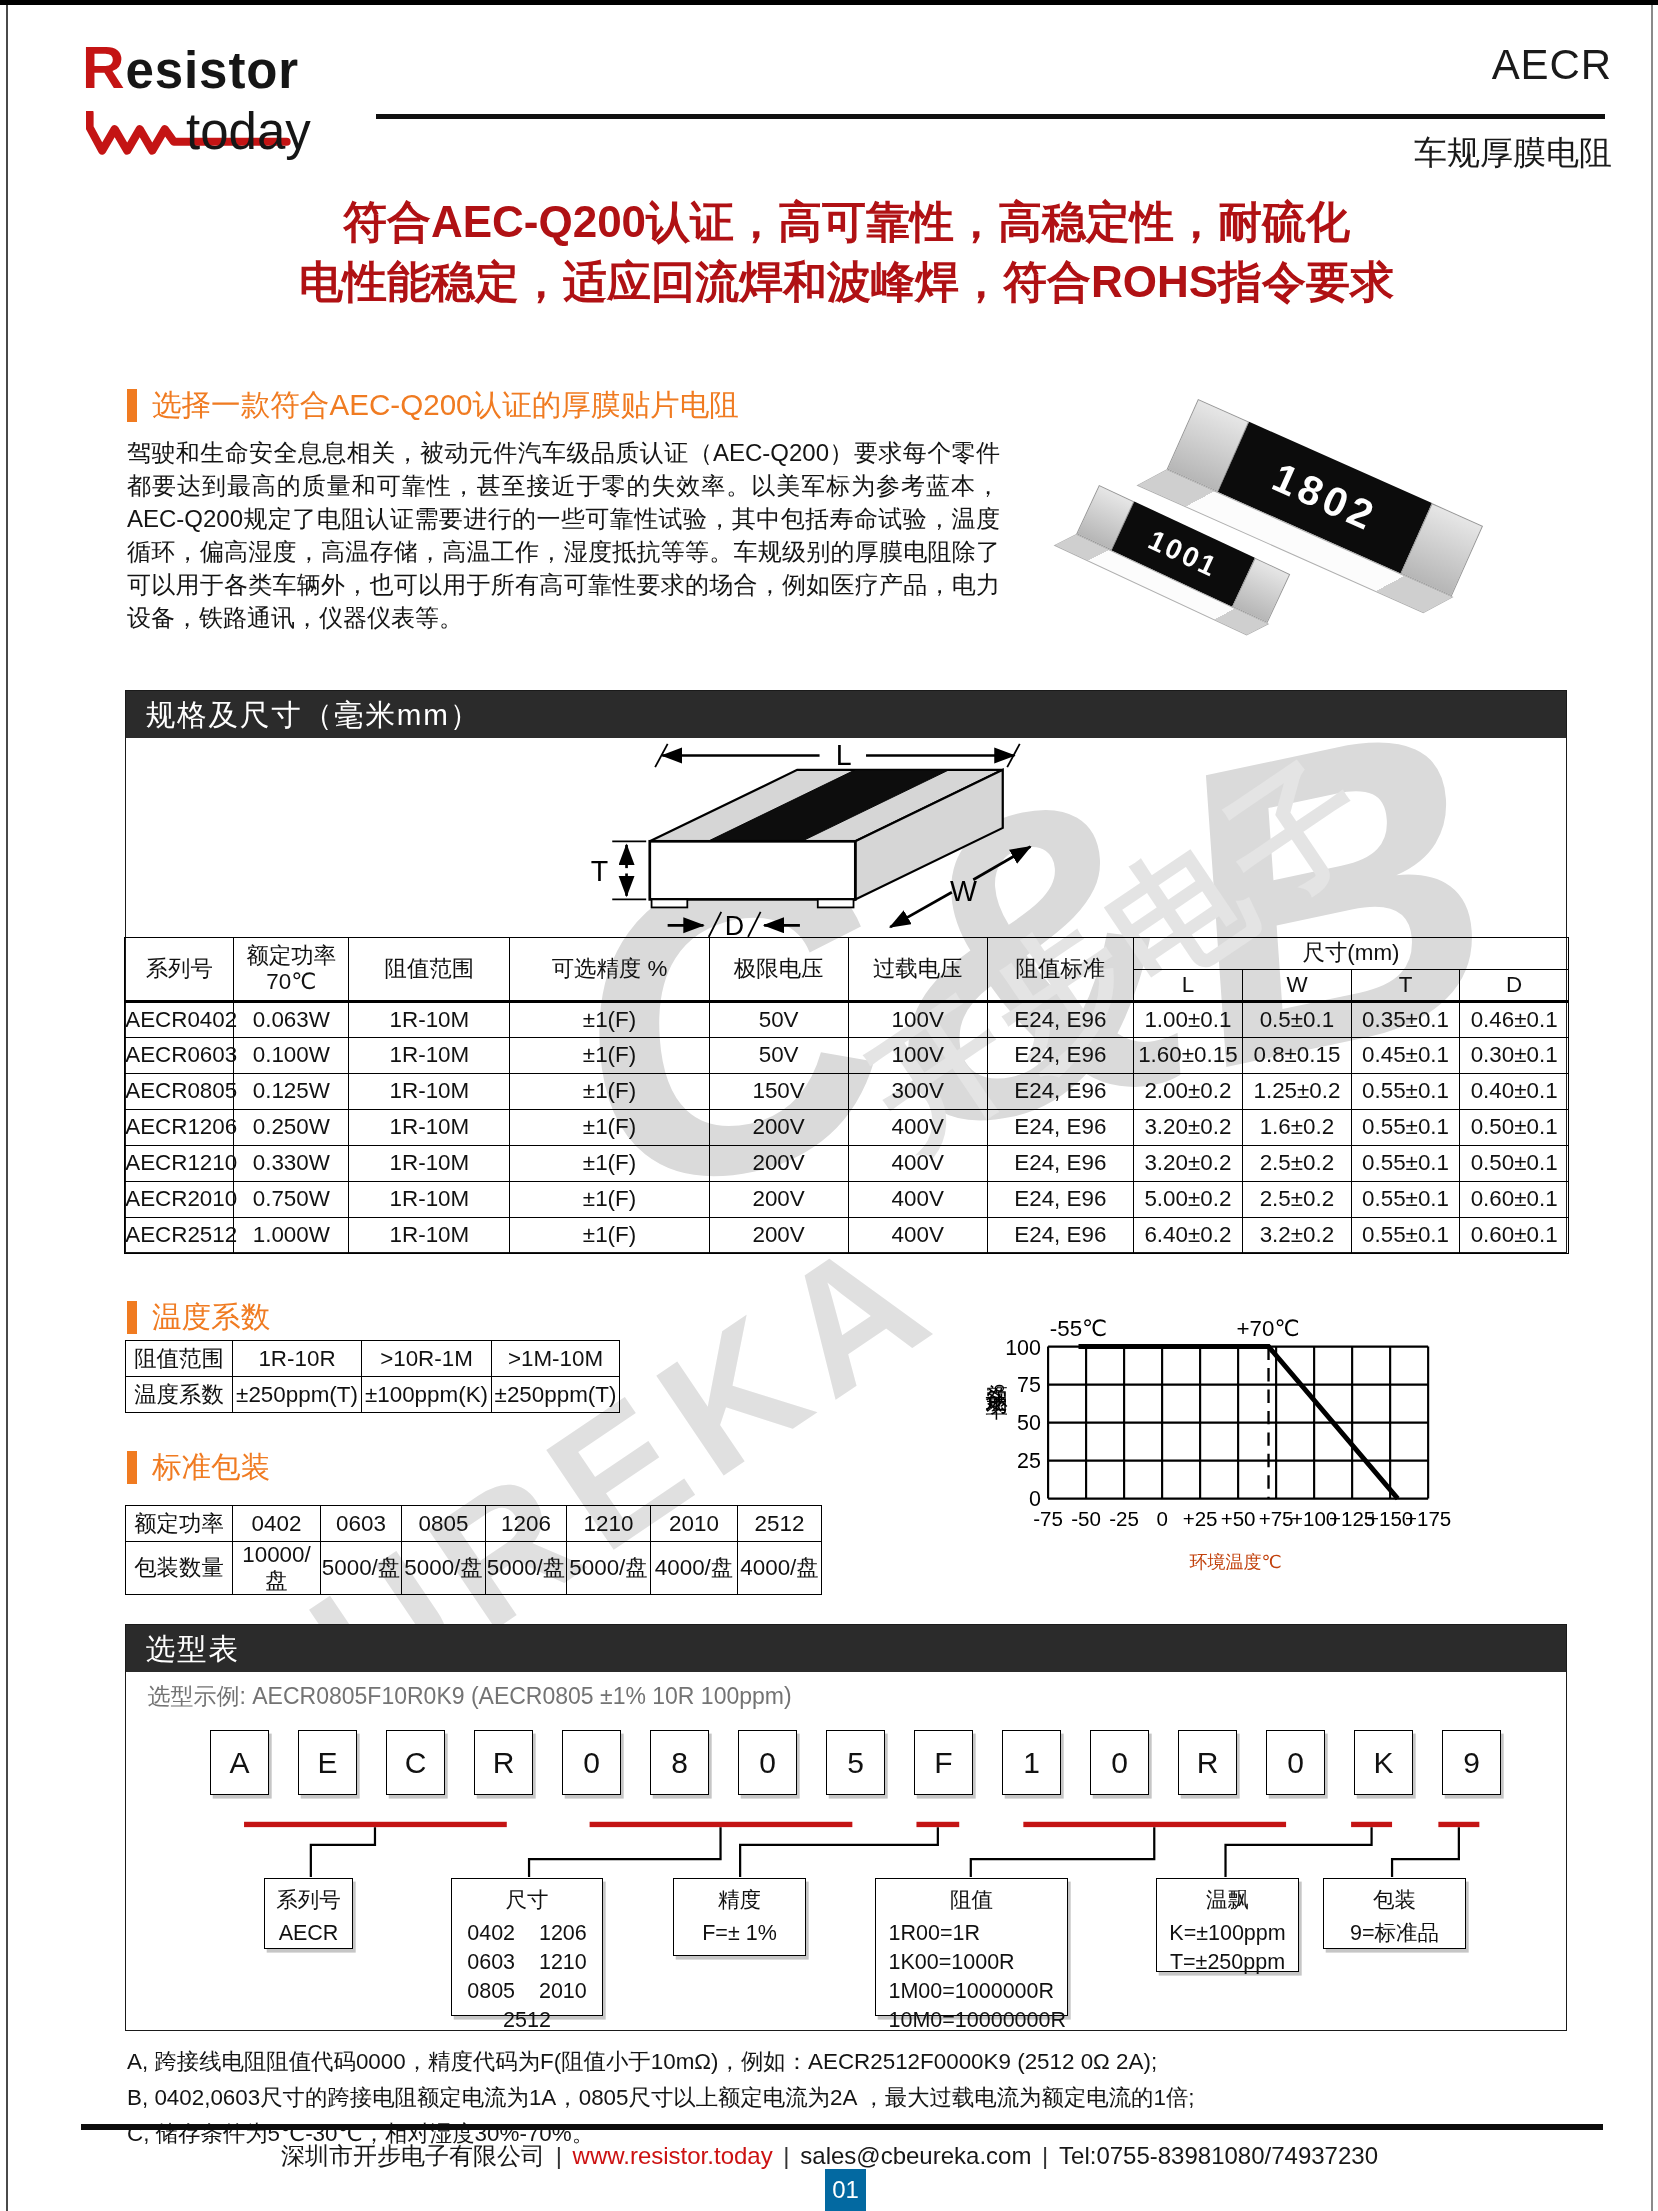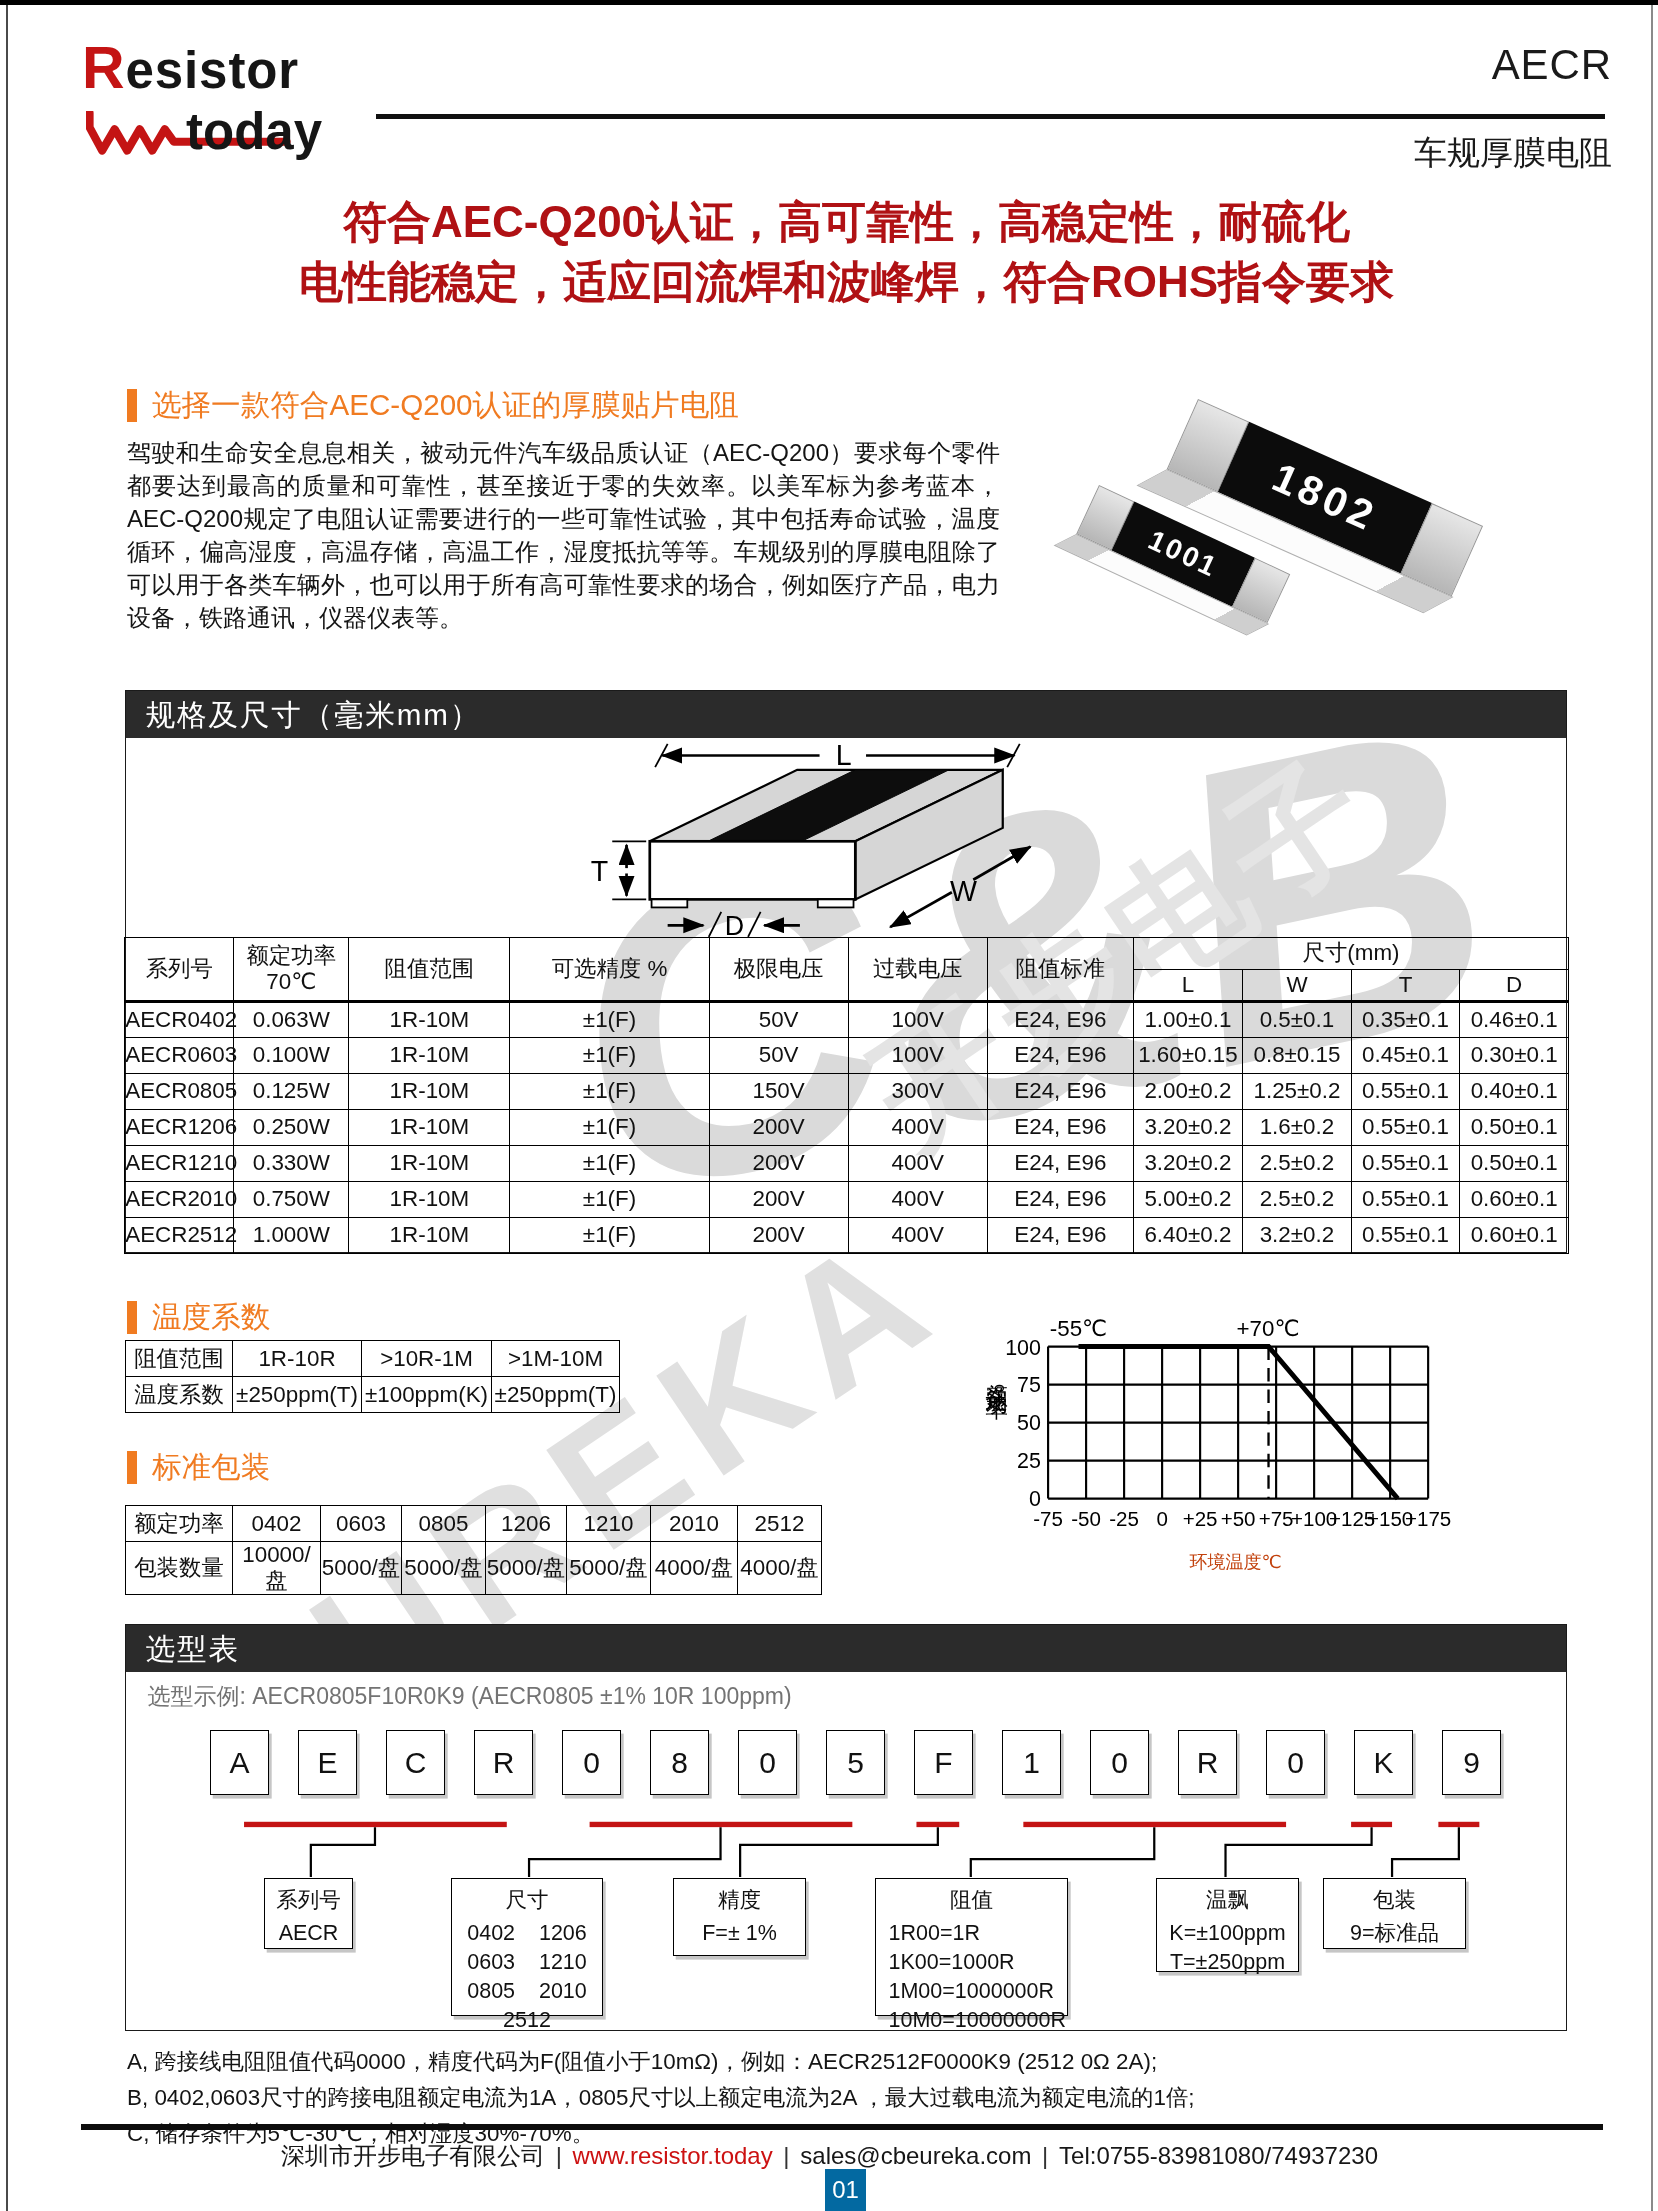--- a/index.html
+++ b/index.html
@@ -21,21 +21,21 @@
   .wm-eureka { left:224px; top:1639px; font-size:175px; letter-spacing:16px; transform:rotate(-34deg); transform-origin:0 50%; color:#e0e0e0; }
   .wm-cjk { left:887px; top:1021px; font-size:134px; letter-spacing:9px; transform:rotate(-34deg); transform-origin:0 50%; color:#e4e4e4; }
 
   .layer { position:absolute; inset:0; z-index:1;border-radius:27px; }
 
   
   .logo { left:82px; top:34px; width:242px; height:134px; }
   .logo-line1 { position:absolute; left:0; top:0; font-size:51px; font-weight:bold; letter-spacing:0.9px; color:#161616; }
   .logo-line1 .red { color:#c41414; font-size:59px; }
   .logo-zz { position:absolute; left:3.6px; top:77px; }
-  .logo-line2 { position:absolute; left:104px; top:68px; font-size:51px; font-weight:bold; color:#161616; }
+  .logo-line2 { position:absolute; left:104px; top:68px; font-size:51px; font-weight:normal; color:#161616; }
   .hdr-code { right:47px; top:41px; font-size:42px; color:#1a1a1a; letter-spacing:0.9px; }
   .hdr-rule { left:376px; top:114px; width:1229px; height:5.4px; background:#101010; }
   .hdr-sub { right:47px; top:131px; font-size:33px; color:#1a1a1a; }
 
   .headline { left:0; top:192px; width:1693px; text-align:center; font-size:44px; font-weight:bold; color:#b01114; line-height:60px; }
 
   
   .oheading { display:flex; align-items:center; gap:15px; color:#f07b21; font-size:29.6px; }
   .obar { width:9.9px; height:33px; background:#f07b21; }
 

